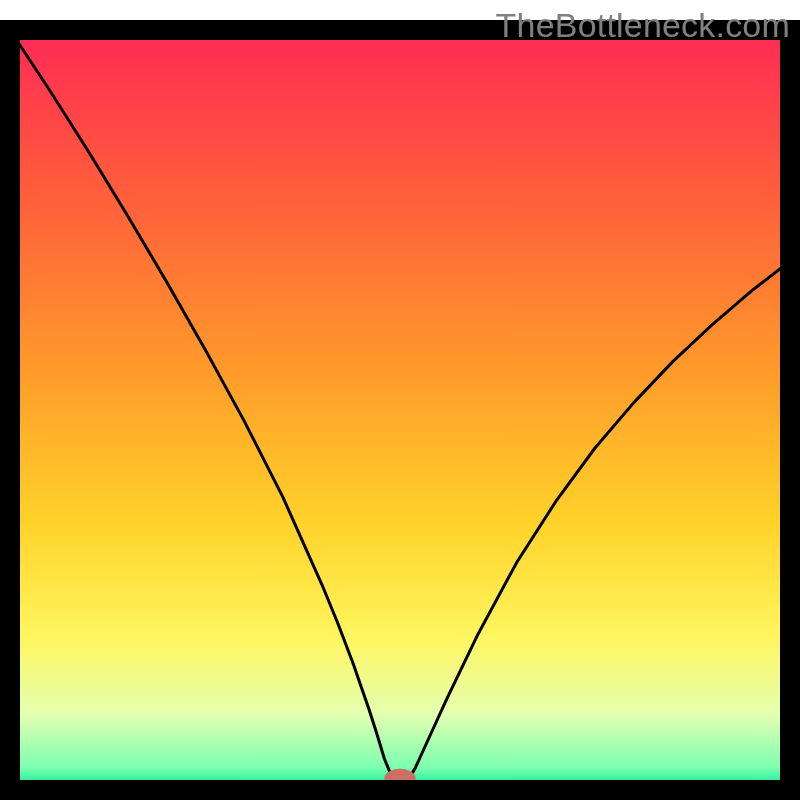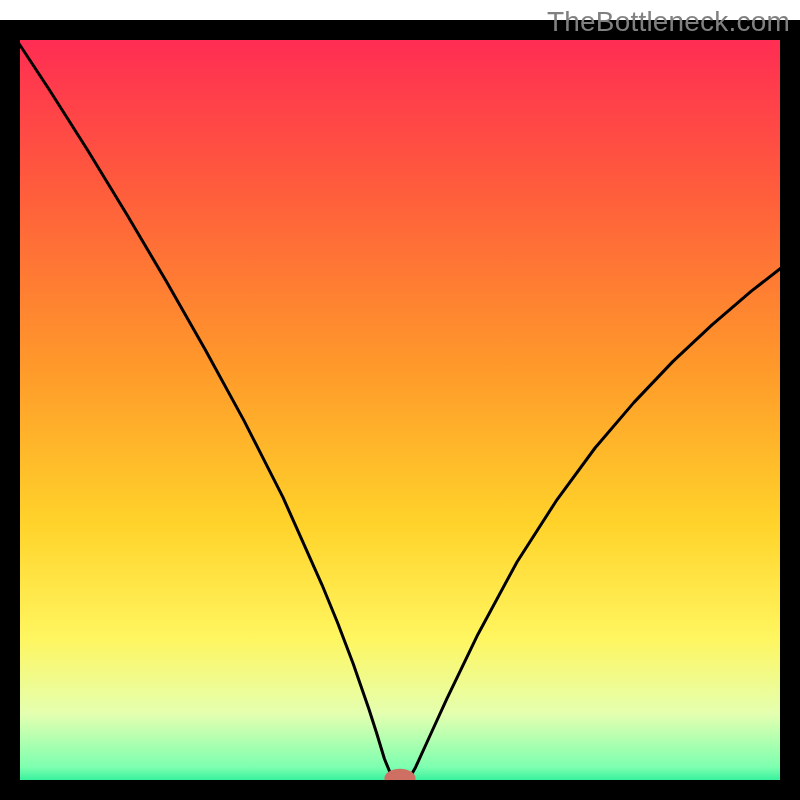--- a/index.html
+++ b/index.html
@@ -13,21 +13,21 @@
   .chart-wrap {
     position: relative;
     width: 800px;
     height: 800px;
   }
   .watermark {
     position: absolute;
     top: 6px;
     right: 10px;
     color: #808080;
-    font-size: 28px;
+    font-size: 34px;
     font-weight: 400;
     letter-spacing: 0.2px;
     z-index: 20;
     pointer-events: none;
   }
   svg.plot {
     position: absolute;
     left: 0;
     top: 0;
     display: block;

